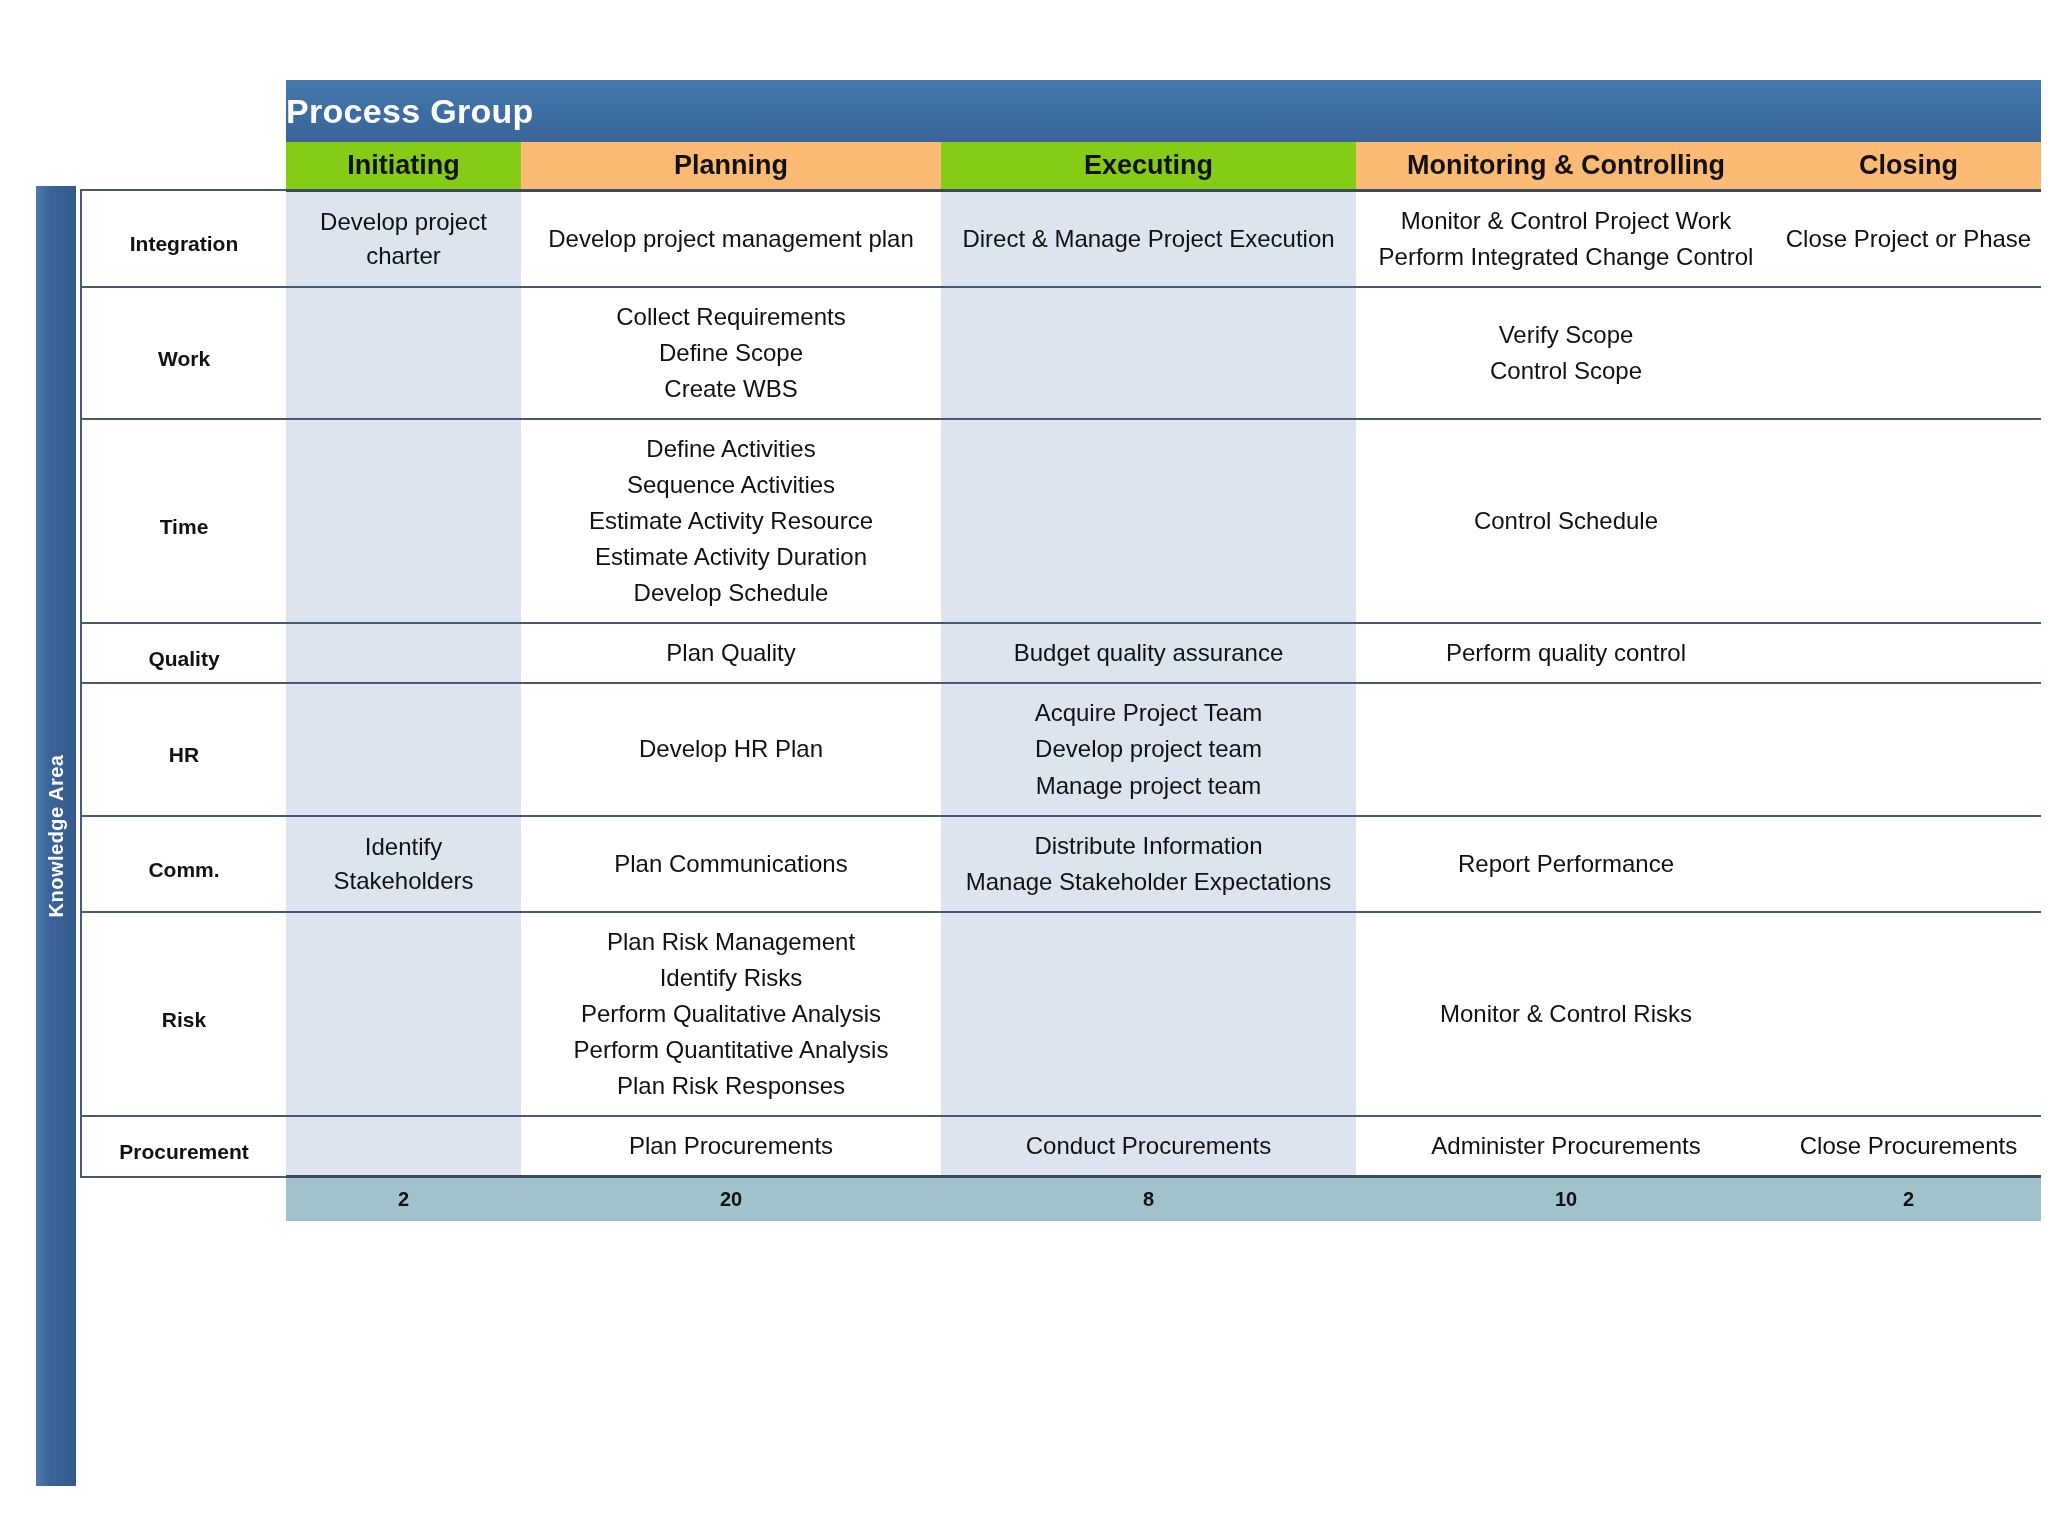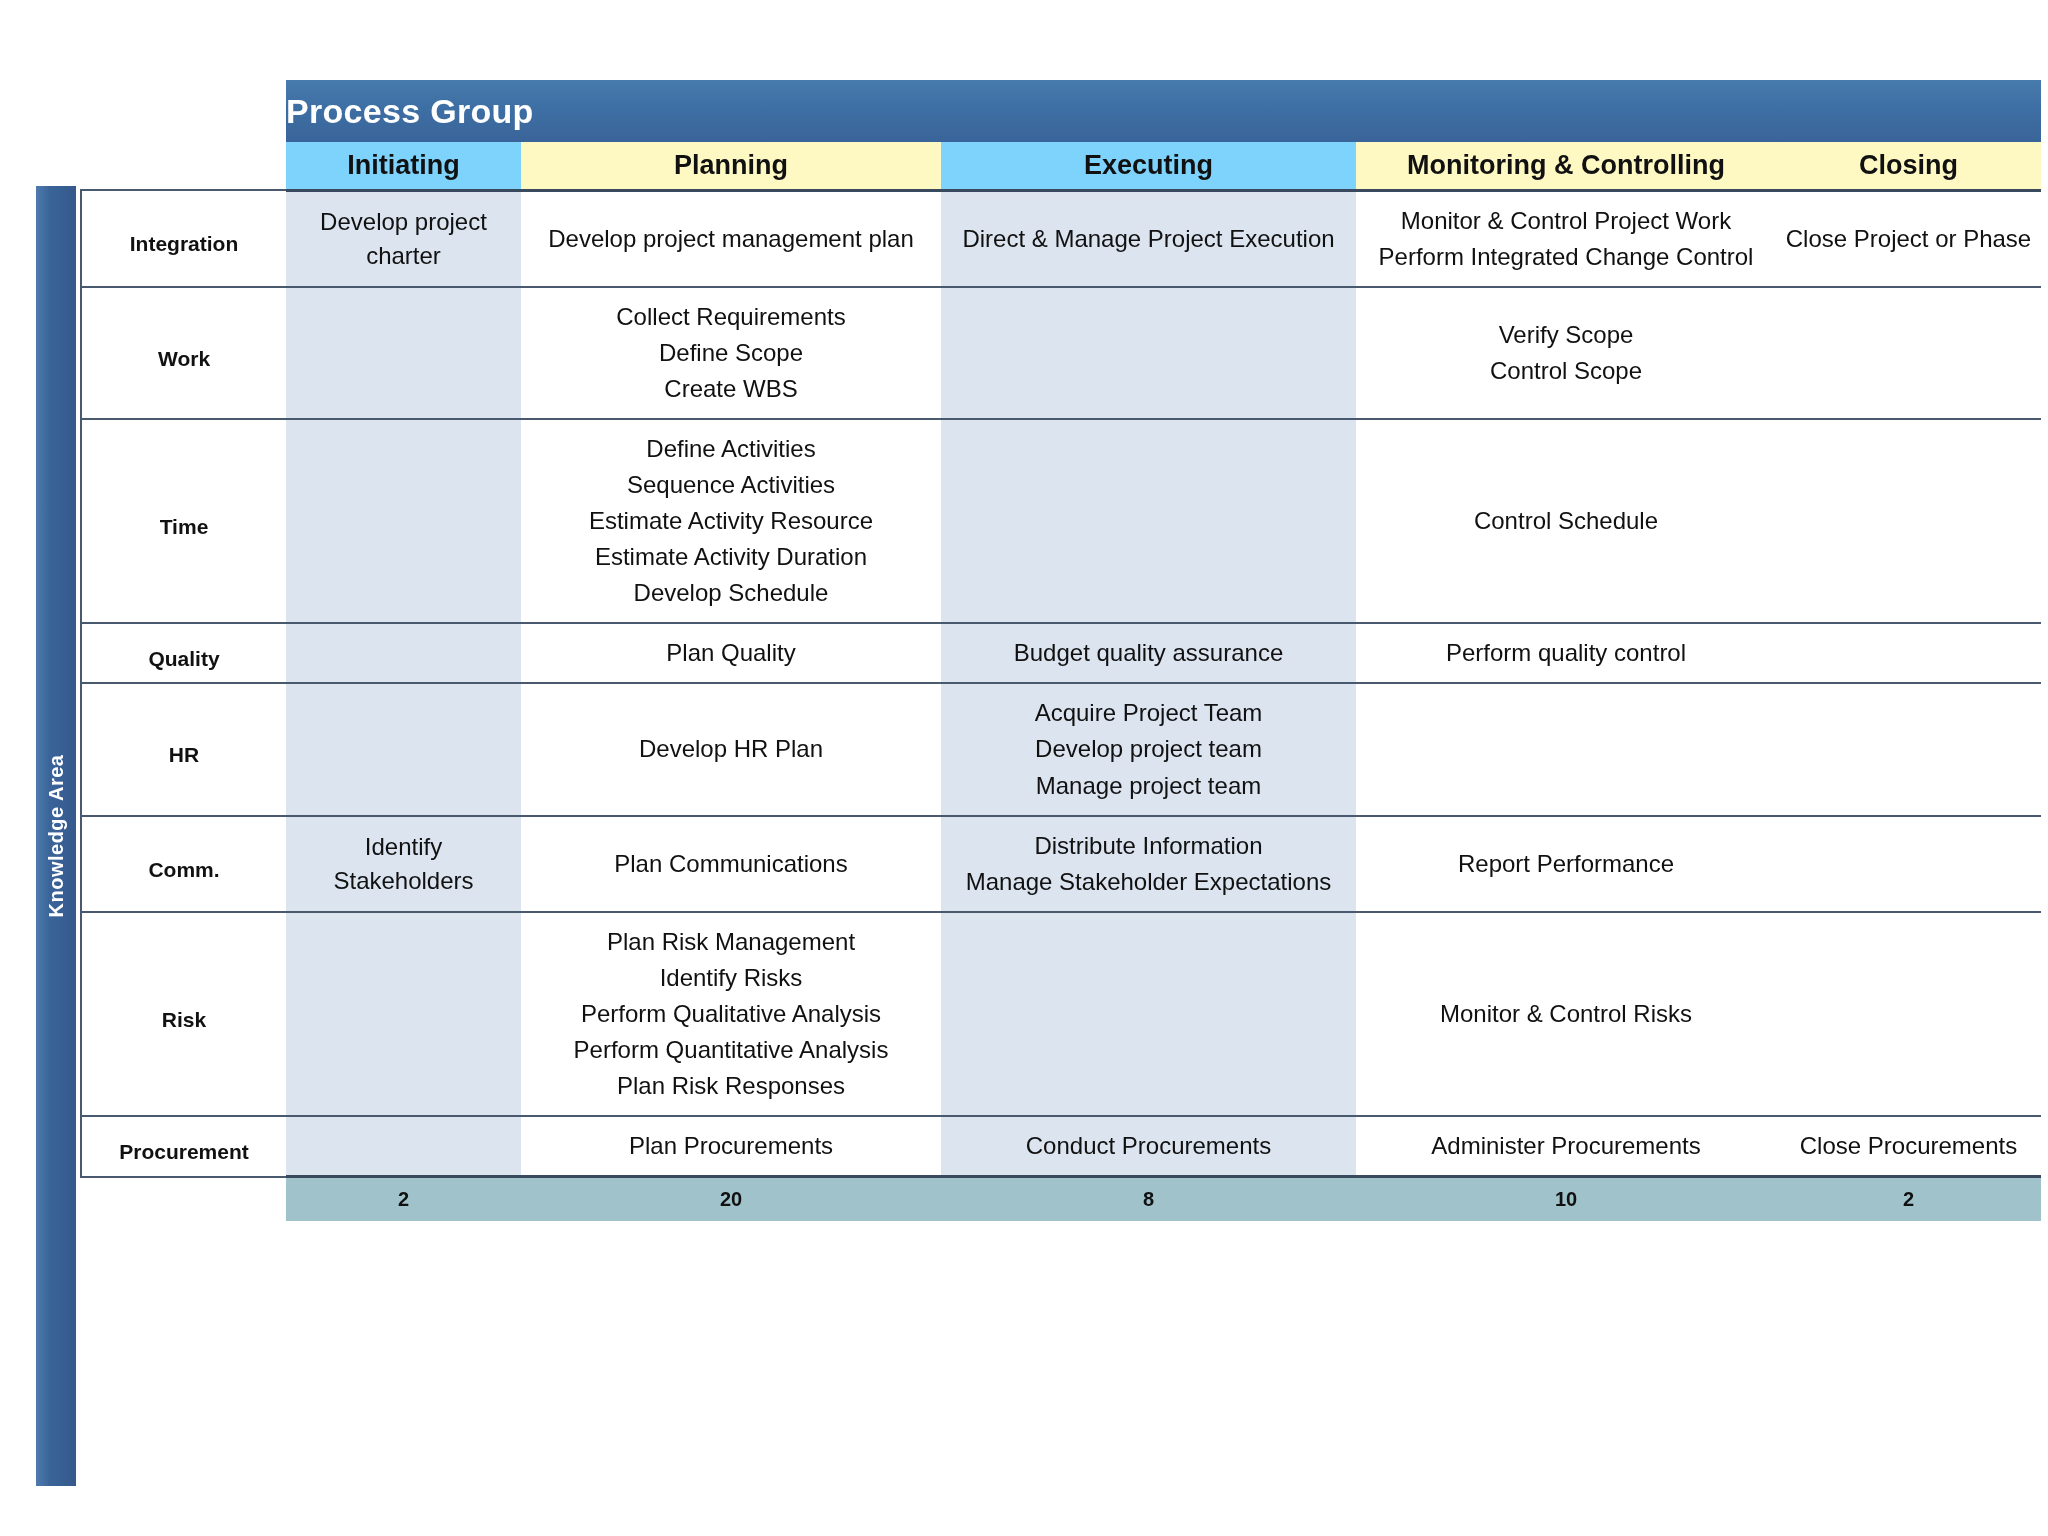--- a/index.html
+++ b/index.html
@@ -69,22 +69,22 @@
 
   
   .pg-head{
     font-size:27px;
     font-weight:bold;
     color:#111111;
     text-align:center;
     height:48px;
     border-bottom:3px solid #3a4a5e;
   }
-  .pg-head.tinted{background:#7dd3fc;}
-  .pg-head.plain{background:#fef9c3;}
+  .pg-head.tinted{background:#84cc16;}
+  .pg-head.plain{background:#fdba74;}
   .pg-head.blank{background:#ffffff;border-bottom:none;}
 
   
   .ka-name{
     font-size:21px;
     font-weight:bold;
     color:#111111;
     text-align:center;
     background:#ffffff;
     border-bottom:2px solid #4a5a6e;

